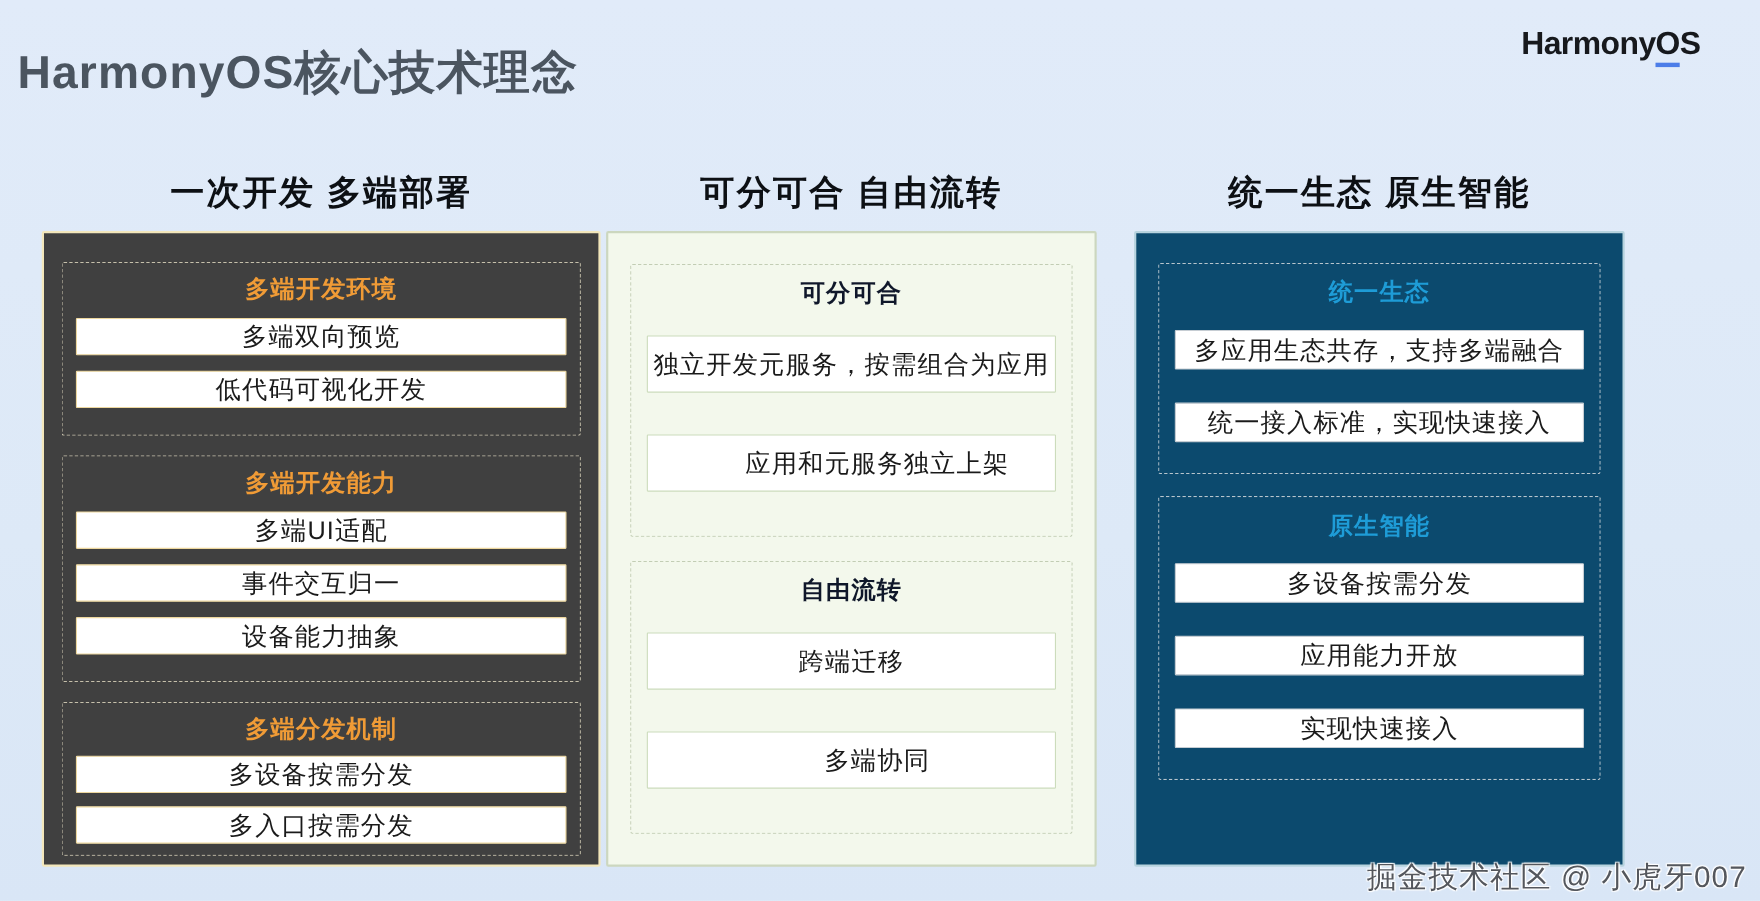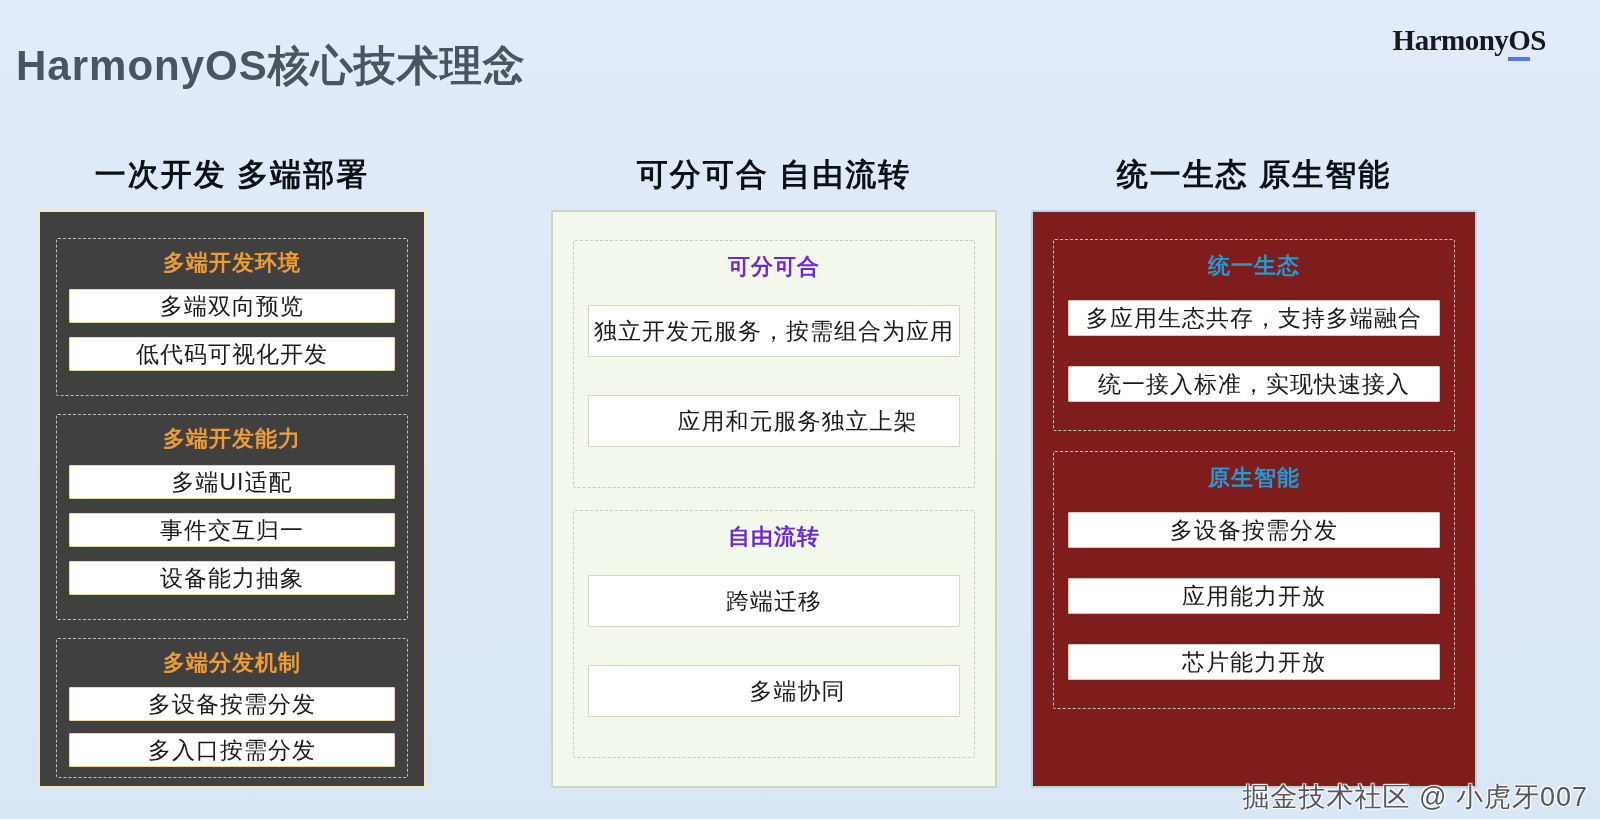--- a/index.html
+++ b/index.html
@@ -8,25 +8,25 @@
     background:linear-gradient(180deg,#e1ebf9 0%,#dde9f7 60%,#d9e6f6 100%);
     font-family:"Liberation Sans","DejaVu Sans",sans-serif;
     -webkit-font-smoothing:antialiased;
   }
   .page-title{
     position:absolute;left:16px;top:38px;
     font-size:42px;font-weight:700;color:#4b5560;letter-spacing:1px;
   }
   .logo{
     position:absolute;top:24px;right:54px;
-    font-size:29px;font-weight:600;color:#17191d;letter-spacing:-0.5px;font-family:Liberation Serif, serif;
+    font-size:29px;font-weight:600;color:#17191d;letter-spacing:-0.5px;
   }
   .logo .logo-o{border-bottom:4px solid #4c7de8;padding-bottom:1px;}
   .column{position:absolute;top:140px;}
-  .col-1{left:38px;width:388px;}
+  .col-1{left:38px;width:508px;}
   .col-2{left:551px;width:446px;}
   .col-3{left:1031px;width:446px;}
   .col-header{
     height:70px;display:flex;align-items:center;justify-content:center;
     font-size:31px;font-weight:700;color:#0d1014;letter-spacing:2px;
   }
   .panel{
     width:100%;height:578px;box-sizing:border-box;border-radius:2px;
   }
   .section{box-sizing:border-box;border-radius:2px;}
@@ -42,25 +42,25 @@
   .theme-yellow .section{border:1px dashed #c6c0ab;padding:12px 12px 24px;}
   .theme-yellow .section + .section{margin-top:18px;}
   .theme-yellow .section-title{color:#f09b36;margin-bottom:10px;}
   .theme-yellow .item{border:1px solid #edd79e;height:34px;margin-top:14px;}
   .theme-yellow .section:nth-child(3){padding-bottom:10px;}
   .theme-yellow .section:nth-child(3) .item{margin-top:12px;}
   
   .theme-green .panel{background:#f3f8ec;border:2px solid #ccd7bf;padding:28px 20px 20px;}
   .theme-green .section{border:1px dashed #c2cdb4;padding:14px 14px 40px;}
   .theme-green .section + .section{margin-top:22px;}
-  .theme-green .section-title{color:#6d28d9;margin-bottom:26px;}
+  .theme-green .section-title{color:#0f172a;margin-bottom:26px;}
   .theme-green .item{border:1px solid #ccdcbc;height:52px;}
   .theme-green .item + .item{margin-top:38px;padding-left:47px;}
   
-  .theme-blue .panel{background:#7f1d1d;border:2px solid #b7d3de;padding:27px 20px 22px;}
+  .theme-blue .panel{background:#0c4a6e;border:2px solid #b7d3de;padding:27px 20px 22px;}
   .theme-blue .section{border:1px dashed #b8c5cd;padding:14px 14px 28px;}
   .theme-blue .section + .section{margin-top:20px;}
   .theme-blue .section-title{color:#1e9cd7;margin-bottom:22px;}
   .theme-blue .item{border:1px solid #c6cdd3;height:36px;}
   .theme-blue .item + .item{margin-top:30px;}
   .watermark{
     position:absolute;right:12px;bottom:4px;
     font-size:27px;font-weight:400;color:#54575d;letter-spacing:1px;
     text-shadow:1px 1px 1px rgba(255,255,255,.95),-1px -1px 1px rgba(255,255,255,.95),
                 1px -1px 1px rgba(255,255,255,.95),-1px 1px 1px rgba(255,255,255,.95);
@@ -116,19 +116,19 @@
       <div class="panel">
         <div class="section">
           <div class="section-title">统一生态</div>
           <div class="item">多应用生态共存，支持多端融合</div>
           <div class="item">统一接入标准，实现快速接入</div>
         </div>
         <div class="section">
           <div class="section-title">原生智能</div>
           <div class="item">多设备按需分发</div>
           <div class="item">应用能力开放</div>
-          <div class="item">芯片能力开放</div>
+          <div class="item">实现快速接入</div>
         </div>
       </div>
     </div>
   </div>
 
 <div class="watermark">掘金技术社区 @ 小虎牙007</div>
 
 </body></html>

